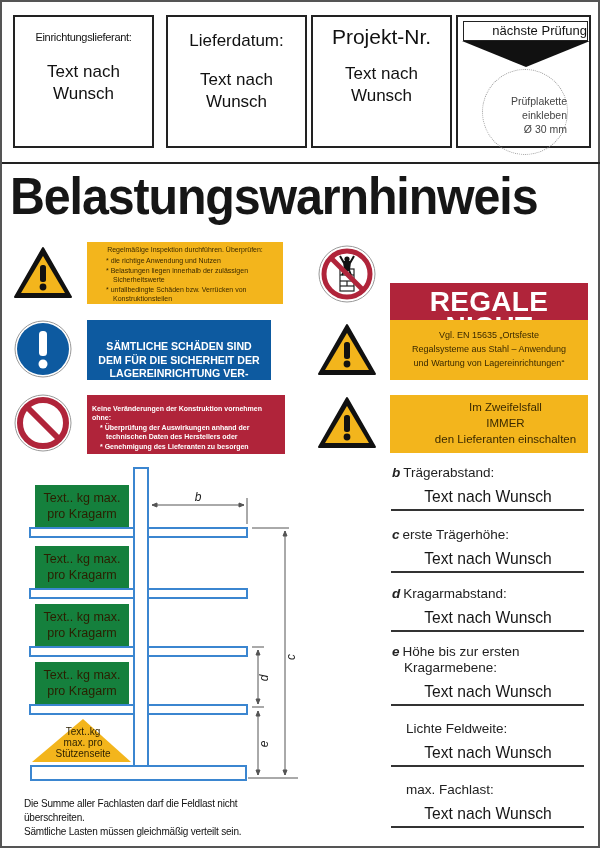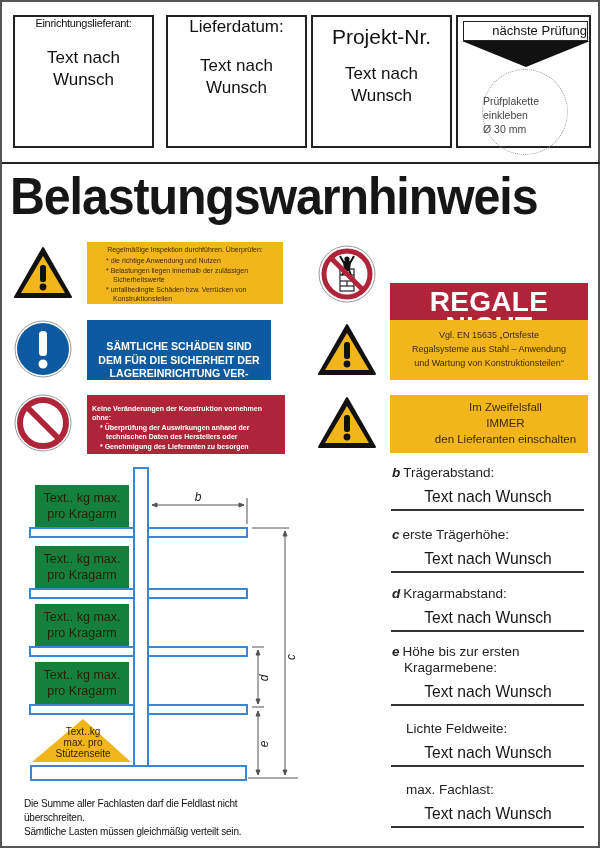--- a/index.html
+++ b/index.html
@@ -3,29 +3,29 @@
 <meta charset="utf-8">
 <style>
   * { box-sizing: border-box; margin: 0; padding: 0; }
   html, body { width: 600px; height: 848px; background: #fff; overflow: hidden; }
   body { font-family: "Liberation Sans", sans-serif; color: #111; position: relative; }
 
   .sign { position: absolute; left: 0; top: 0; width: 600px; height: 848px; border: 2px solid #555; background: #fff; }
 
   
   .box { position: absolute; top: 13px; width: 141px; height: 133px; border: 2px solid #222; text-align: center; }
-  .box .lbl { display: block; font-size: 17px; }
+  .box .lbl { display: block; margin-top: 14px; font-size: 17px; }
   .box .lbl.small { font-size: 11px; letter-spacing: -0.3px; }
   .box .lbl.big { font-size: 21px; margin-top: 8px; }
   .box .val { display: block; margin-top: 18px; font-size: 17px; line-height: 22px; }
   .box .val span { display: block; }
 
   .pruef-head { position: absolute; left: 5px; top: 4px; width: 125px; height: 20px; border: 1.5px solid #222; font-size: 13px; text-align: right; line-height: 17px; background: #fff; z-index: 2; }
   .pruef-arrow { position: absolute; left: 4px; top: 24px; width: 0; height: 0; border-left: 64px solid transparent; border-right: 64px solid transparent; border-top: 26px solid #111; }
-  .pruef-circle { position: absolute; left: 24px; top: 52px; width: 86px; height: 86px; border: 1px dotted #999; border-radius: 50%; font-size: 10.5px; color: #444; text-align: left; padding-top: 24px; line-height: 14px; }
+  .pruef-circle { position: absolute; left: 24px; top: 52px; width: 86px; height: 86px; border: 1px dotted #999; border-radius: 50%; font-size: 10.5px; color: #444; text-align: right; padding-top: 24px; line-height: 14px; }
 
   .divider { position: absolute; left: 0; top: 160px; width: 600px; height: 2px; background: #222; }
 
   .title { position: absolute; left: 8px; top: 164px; width: 584px; font-family: "Liberation Sans", sans-serif; font-weight: bold; font-size: 52px; letter-spacing: -1.2px; transform: scaleX(0.93); transform-origin: left; white-space: nowrap; color: #161616; }
 
   
   .panel { position: absolute; text-align: center; }
   .yellow { background: #f3b51c; color: #3b2a00; }
   .blue { background: #0d5aa0; color: #fff; }
   .red { background: #b0243a; color: #fff; }
@@ -173,21 +173,21 @@
     <circle cx="30" cy="41" r="3.4" fill="#111"></circle>
   </svg>
 
   <div class="panel red p4">
     <span>REGALE NICHT</span>
     <span>BESTEIGEN</span>
   </div>
   <div class="panel yellow p5">
     <span>Vgl. EN 15635 „Ortsfeste</span>
     <span>Regalsysteme aus Stahl – Anwendung</span>
-    <span>und Wartung von Konstruktionsteilen“</span>
+    <span>und Wartung von Lagereinrichtungen“</span>
   </div>
   <div class="panel yellow p6">
     <span>Im Zweifelsfall</span>
     <span>IMMER</span>
     <span>den Lieferanten einschalten</span>
   </div>
 
   <div class="rack">
     <svg width="310" height="330" viewBox="0 0 310 330" style="position:absolute;left:0;top:0;">
       <g fill="#fff" stroke="#3b86d0" stroke-width="2">

